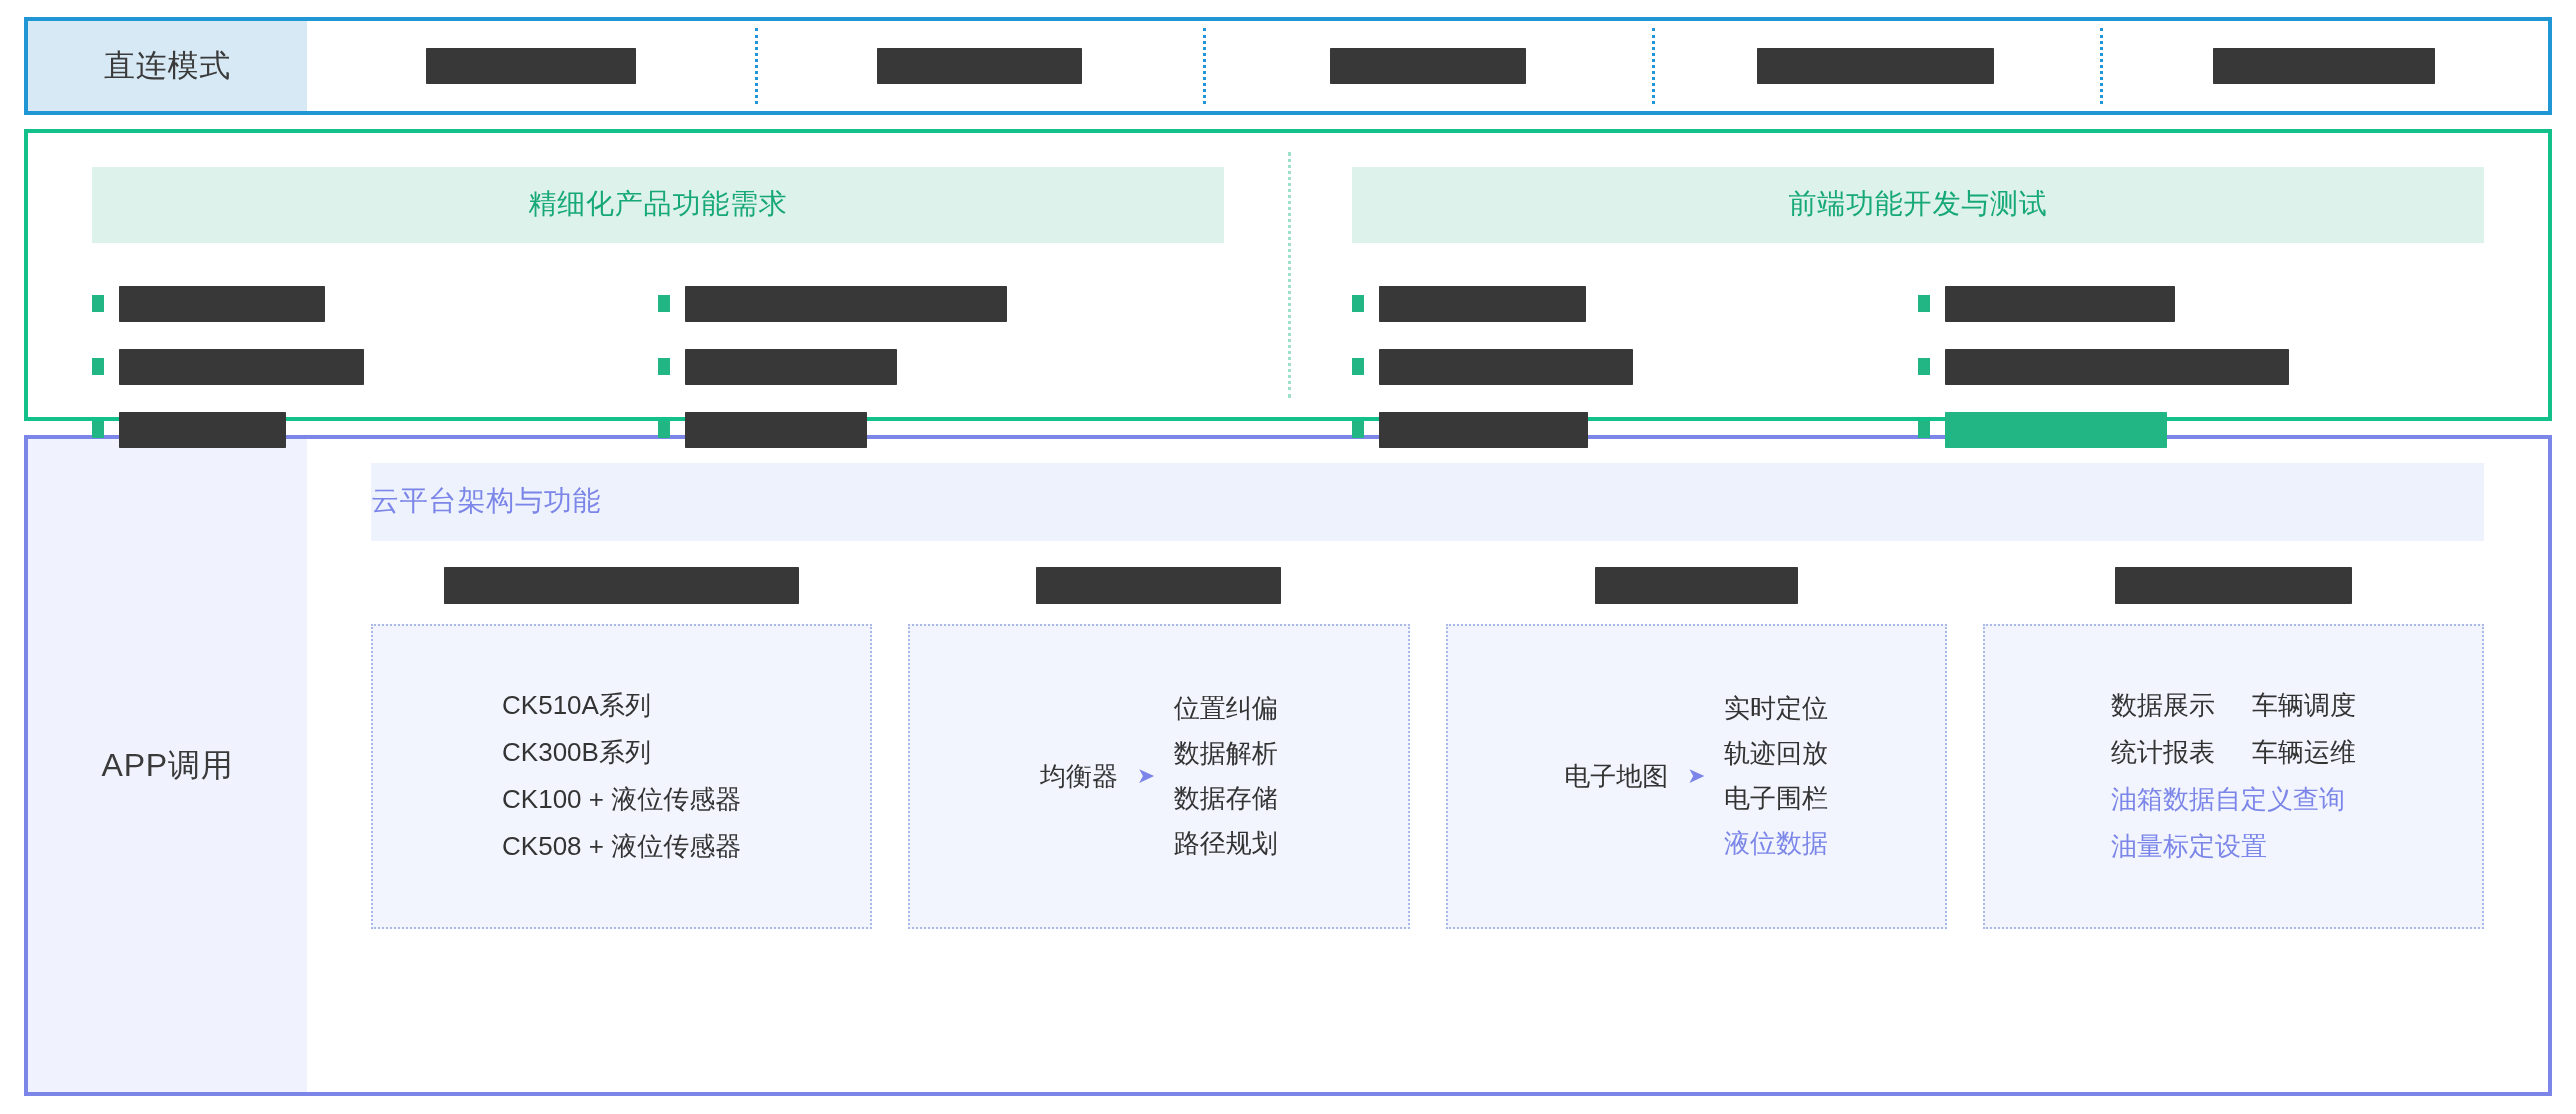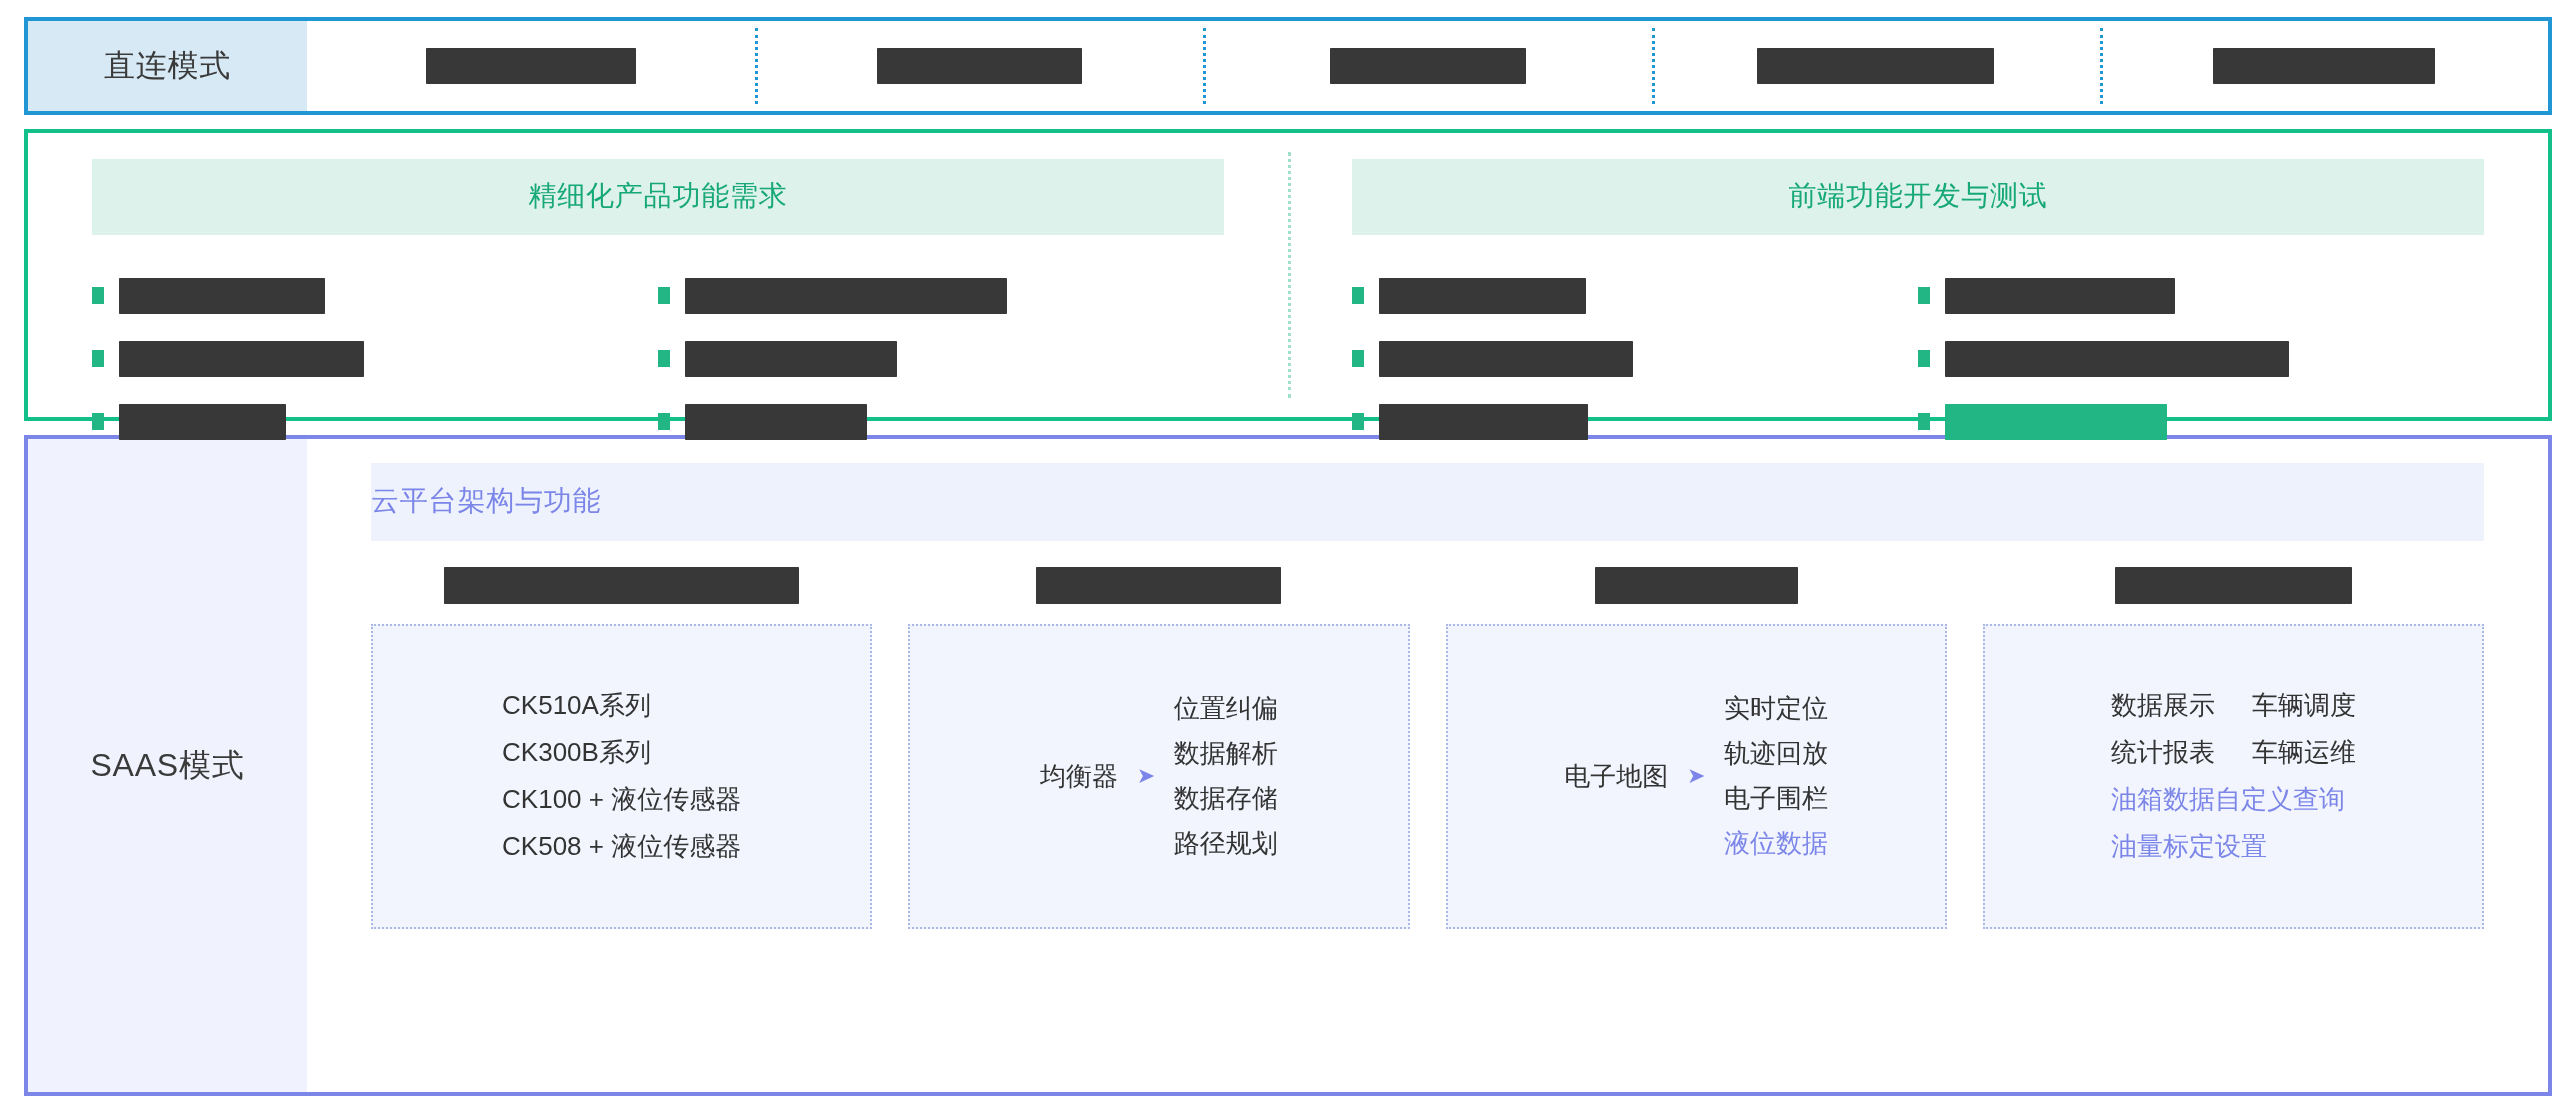--- a/index.html
+++ b/index.html
@@ -88,21 +88,21 @@
     background: #d9f2e8;
   }
   .api-body {
     display: flex;
     height: 100%;
     position: relative;
   }
   .api-col {
     flex: 1 1 0;
     box-sizing: border-box;
-    padding: 26px 64px 0 64px;
+    padding: 34px 64px 0 64px;
     position: relative;
   }
   .api-col + .api-col::before {
     content: "";
     position: absolute;
     left: 0;
     top: 18.6px;
     bottom: 18.6px;
     border-left: 3.4px dotted #9ee0c8;
   }
@@ -356,21 +356,21 @@
               </div>
             </div>
           </div>
         </div>
 
       </div>
     </div>
   </section>
 
   <section class="band band-saas">
-    <div class="band-label">SAAS模式</div>
+    <div class="band-label">APP调用</div>
     <div class="band-body">
       <div class="saas-body">
         <div class="saas-head">云平台架构与功能</div>
 
         <div class="saas-cols">
 
           <div class="saas-col">
             <div class="saas-col-title">
               <span class="redact redact-tall" style="width:355px"></span>
             </div>

